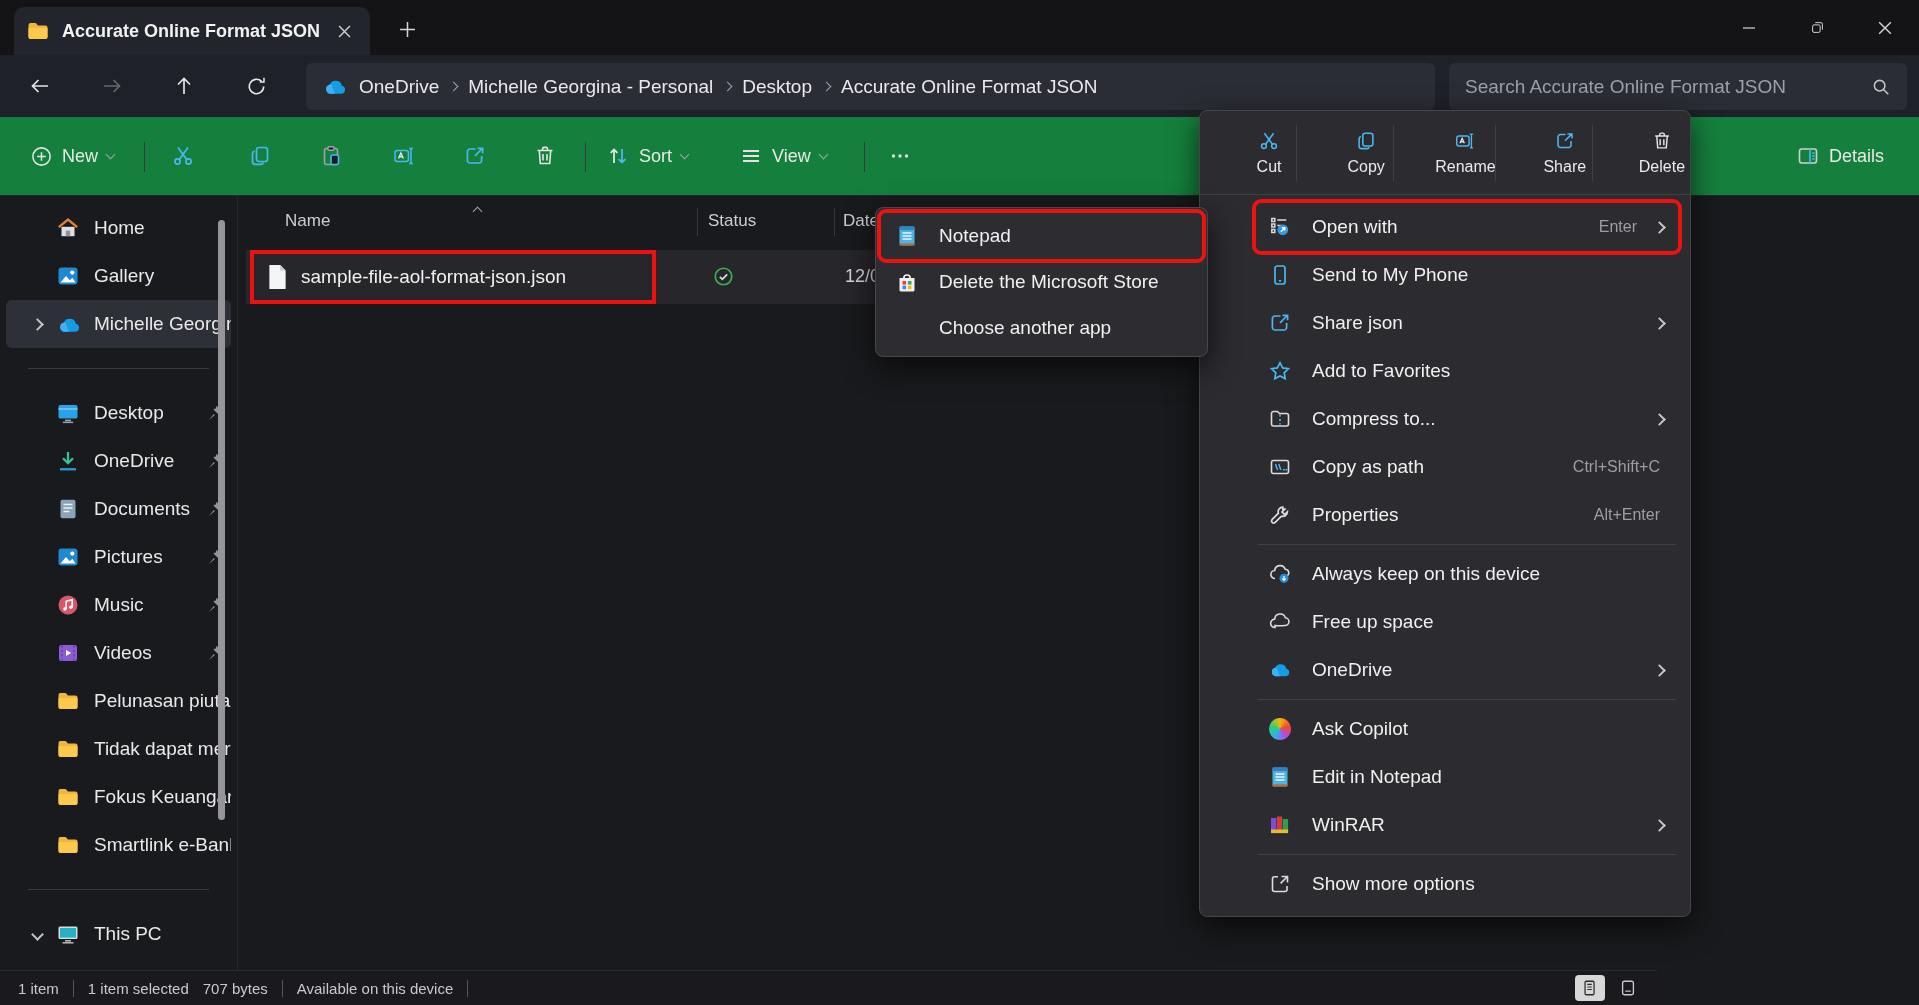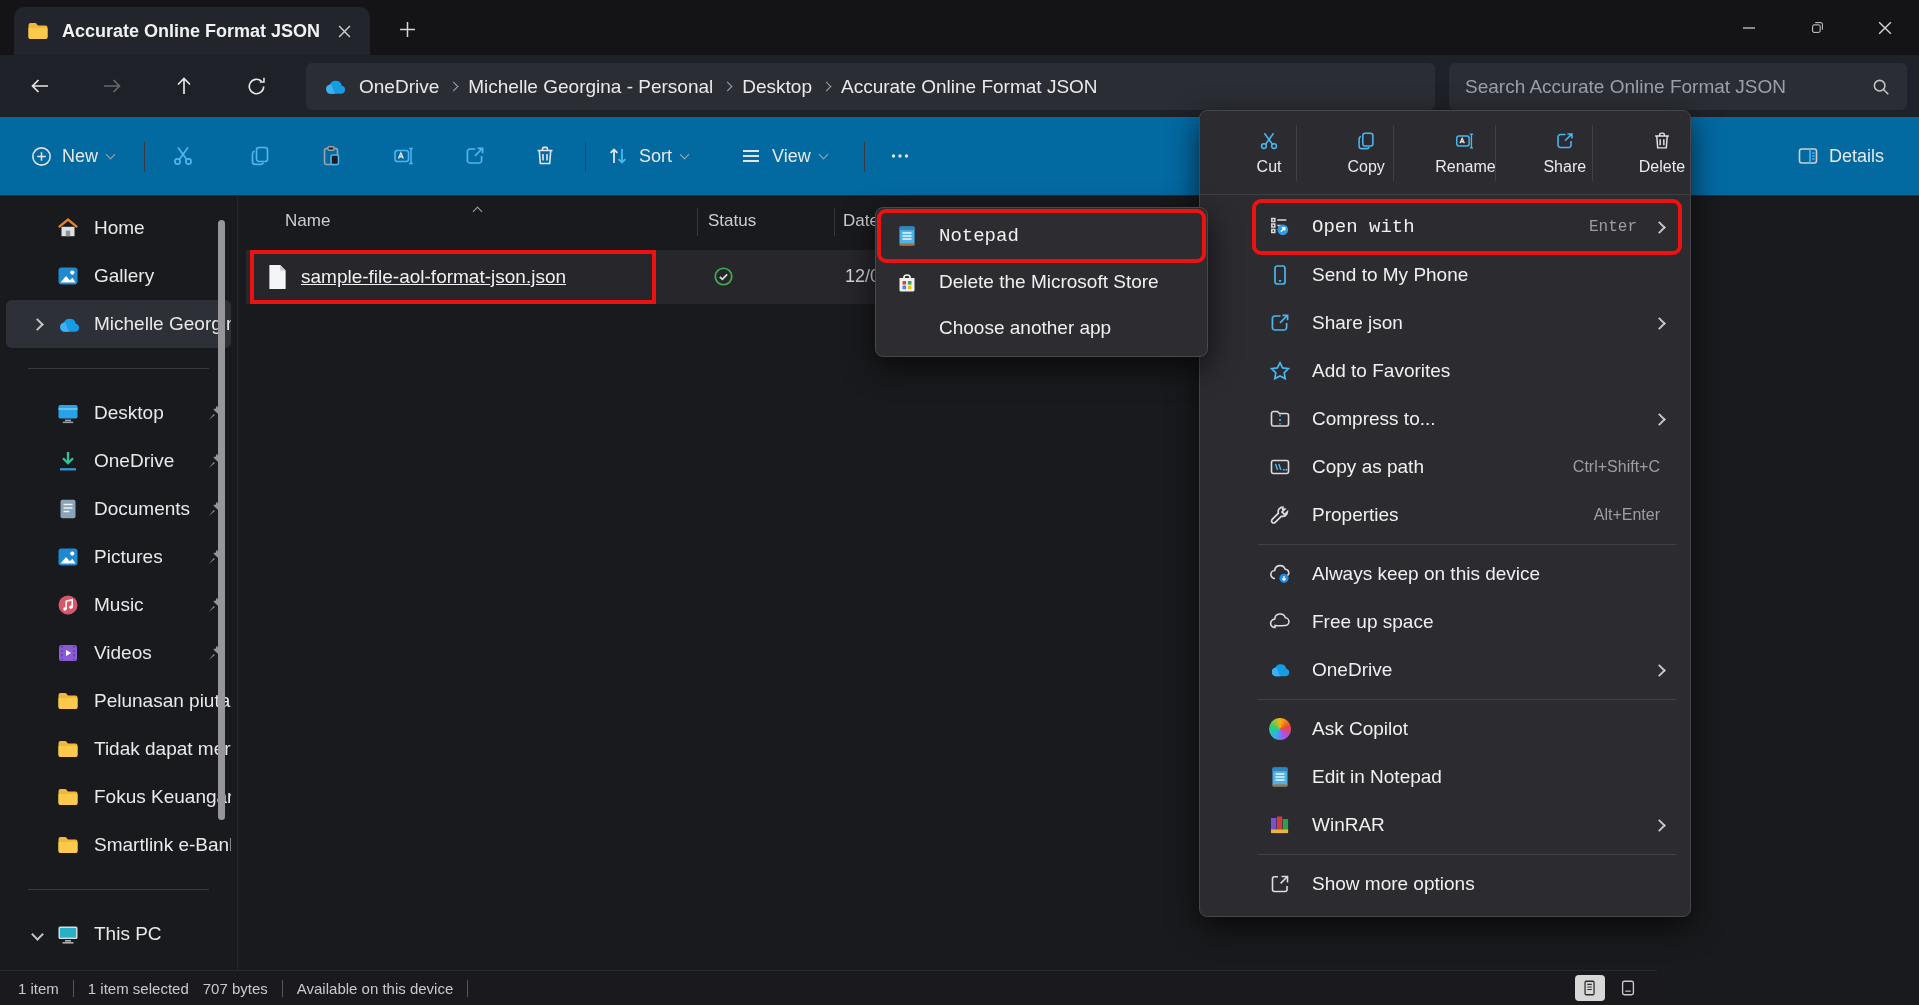--- a/index.html
+++ b/index.html
@@ -27,21 +27,21 @@
   .crumbbar { position:absolute; left:306px; top:8px; width:1129px; height:47px; background:#2a2d34;
     border-radius:6px; display:flex; align-items:center; padding:0 16px; gap:11px; }
   .crumb { color:#e9e9ea; font-size:19px; white-space:nowrap; }
   .searchbox { position:absolute; left:1449px; top:8px; width:458px; height:47px; background:#2a2d34;
     border-radius:6px; display:flex; align-items:center; padding:0 16px; }
   .searchbox input { flex:1; background:transparent; border:none; outline:none; color:#e9e9ea;
     font-size:19px; font-family:inherit; }
   .searchbox input::placeholder { color:#9aa0a8; }
 
   
-  .toolbar { position:absolute; left:0; top:117px; width:1919px; height:79px; background:#0369a1;
+  .toolbar { position:absolute; left:0; top:117px; width:1919px; height:79px; background:#15803d;
     border-bottom:1px solid #27272b; }
   .tb-item { position:absolute; top:0; height:78px; display:flex; align-items:center; gap:9px;
     color:#e8e8e8; font-size:18px; border-radius:5px; padding:0 8px; }
   .tb-div { position:absolute; top:25px; width:1px; height:30px; background:#3a3a3f; }
   .tb-icobtn { position:absolute; top:19px; width:40px; height:40px; display:flex; align-items:center;
     justify-content:center; border-radius:5px; }
 
   
   .content { position:absolute; left:0; top:196px; width:1919px; height:774px; background:#191a1d; }
   .sidebar { position:absolute; left:0; top:0; width:238px; height:774px; border-right:1px solid #26262a;
@@ -60,21 +60,21 @@
 
   
   .list-header { position:absolute; left:246px; top:4px; height:44px; width:700px; color:#cccdd0; font-size:17px; }
   .lh-name { position:absolute; left:39px; top:11px; }
   .lh-status { position:absolute; left:462px; top:11px; }
   .lh-date { position:absolute; left:597px; top:11px; }
   .lh-caret { position:absolute; left:228px; top:0px; }
   .lh-div { position:absolute; top:8px; width:1px; height:28px; background:#36363a; }
   .file-row { position:absolute; left:246px; top:54px; width:690px; height:54px; background:#26262b;
     display:flex; align-items:center; }
-  .fr-name { color:#f1f1f2; font-size:19px; margin-left:12px;text-decoration:underline; }
+  .fr-name { color:#f1f1f2; font-size:19px; margin-left:12px; }
   .fr-check { position:absolute; left:466px; top:15px; }
   .fr-date { position:absolute; left:599px; top:16px; color:#d6d6d8; font-size:18px; }
   .anno-file { position:absolute; left:250px; top:54px; width:406px; height:54px;
     border:4px solid #ec1212; pointer-events:none; z-index:5; }
 
   
   .statusbar { position:absolute; left:0; top:970px; width:1657px; height:35px; background:#1a1a1e;
     border-top:1px solid #2a2a2e; display:flex; align-items:center; padding-left:18px; gap:14px;
     color:#c9c9cc; font-size:15px; }
   .st-div { width:1px; height:17px; background:#55555a; }
@@ -93,21 +93,21 @@
     width:1px; background:#3f3f45; }
   .cm-items { padding-top:8px;margin-left:44px; }
   .mi { height:48px; margin:0 12px; border-radius:5px; display:flex; align-items:center;
     color:#f0f0f1; font-size:19px; position:relative; }
   .mi-ico { width:24px; height:24px; margin-left:12px; margin-right:20px; flex:none;
     display:flex; align-items:center; justify-content:center; }
   .mi-label { flex:1; white-space:nowrap; }
   .mi-short { color:#9d9da2; font-size:16px; margin-right:18px; }
   .mi .chev { margin-right:14px; }
   .mi-sep { height:1px; background:#404046; margin:5px 14px; }
-  .redbox { outline:4px solid #ec1212; outline-offset:0; z-index:45;font-family:Liberation Mono, monospace; }
+  .redbox { outline:4px solid #ec1212; outline-offset:0; z-index:45; }
 
   
   .submenu { position:absolute; left:875px; top:207px; width:333px; background:#2c2c31;
     border:1px solid #47474d; border-radius:8px; box-shadow:0 10px 30px rgba(0,0,0,.65);
     z-index:60; padding:5px 0; }
   .sm-item { height:46px; margin:0 5px; border-radius:5px; display:flex; align-items:center;
     color:#f0f0f1; font-size:19px; }
   .sm-ico { width:24px; height:24px; margin-left:14px; margin-right:20px; flex:none; }
   .sm-spacer { width:58px; flex:none; }
 

